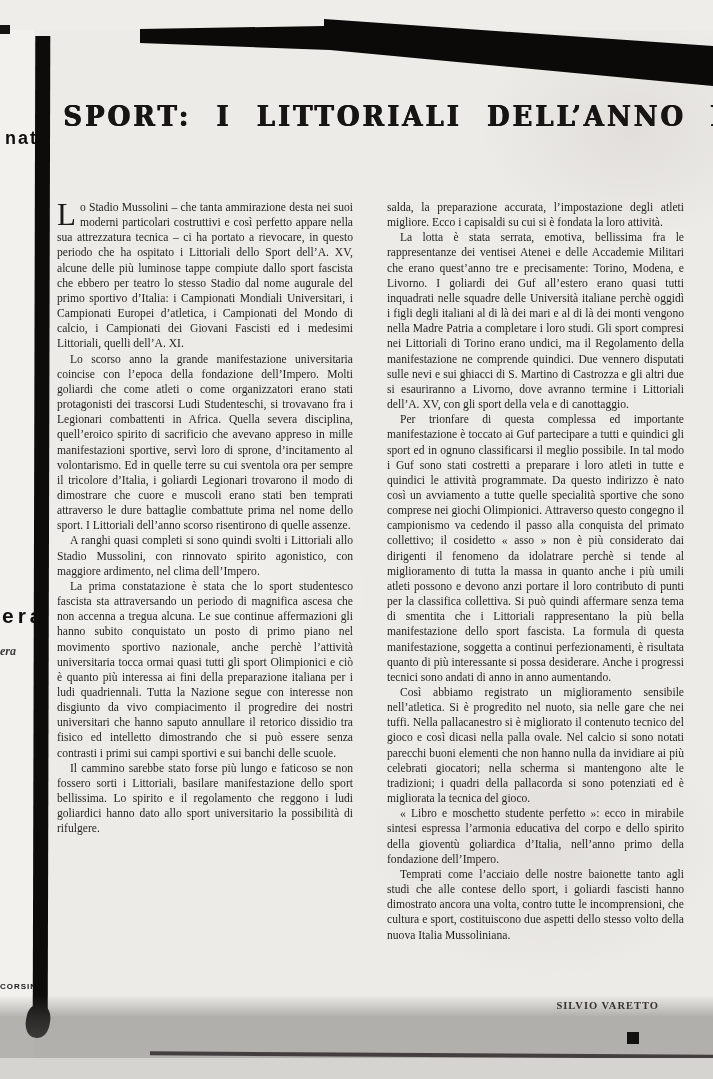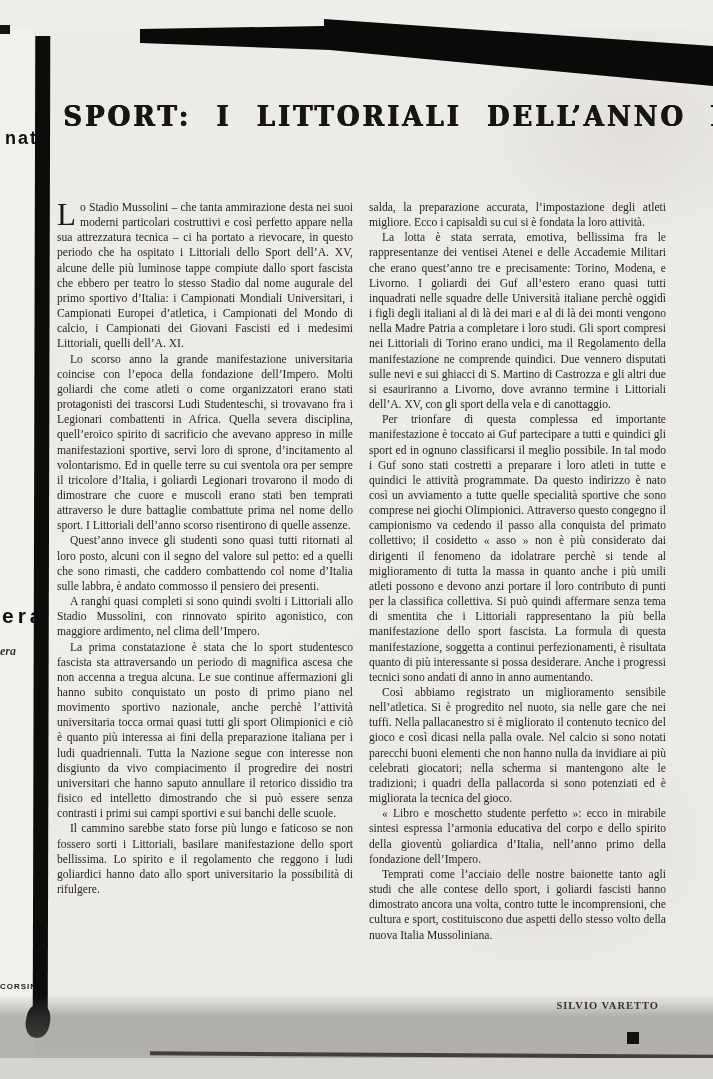--- a/index.html
+++ b/index.html
@@ -38,21 +38,21 @@
     font-family:"DejaVu Serif",serif;font-weight:bold;font-size:26px;
     letter-spacing:3px;word-spacing:13px;color:#171513;
     text-shadow:0.8px 0 0 #171513, 0 0.4px 0 #171513;
     transform:scaleY(1.08);white-space:nowrap;
   }
   .col{
     position:absolute;top:200px;z-index:1;height:815px;overflow:hidden;
     font-size:11.6px;line-height:15.15px;text-align:justify;color:#211f1d;
   }
   .col--left{left:57px;width:296px;}
-  .col--right{left:369px;width:297px;height:798px;}
+  .col--right{left:387px;width:297px;height:798px;}
   .para{margin:0;text-indent:13px;}
   .col--left .para:first-child{text-indent:0;}
   .col--right .para:first-child{text-indent:0;}
   .col--left .para:first-child::first-letter{
     float:left;font-size:31px;line-height:23px;padding:3px 4px 0 0;color:#1b1917;
   }
   .byline{
     position:absolute;left:369px;top:1000px;width:290px;z-index:1;
     text-align:right;font-family:"Liberation Serif",serif;font-weight:bold;
     font-size:10.5px;letter-spacing:1px;color:#2c2a28;
@@ -78,21 +78,20 @@
 <div class="frag frag-era-i">era</div>
 <div class="frag frag-corsini">CORSINI</div>
 
 <div class="gutter-bar"></div>
 <div class="gutter-blob"></div>
 
 <h1 class="headline">SPORT:  I  LITTORIALI  DELL’ANNO  XV</h1>
 <div class="col col--left">
     <p class="para">Lo Stadio Mussolini – che tanta ammirazione desta nei suoi moderni particolari costruttivi e così perfetto appare nella sua attrezzatura tecnica – ci ha portato a rievocare, in questo periodo che ha ospitato i Littoriali dello Sport dell’A. XV, alcune delle più luminose tappe compiute dallo sport fascista che ebbero per teatro lo stesso Stadio dal nome augurale del primo sportivo d’Italia: i Campionati Mondiali Universitari, i Campionati Europei d’atletica, i Campionati del Mondo di calcio, i Campionati dei Giovani Fascisti ed i medesimi Littoriali, quelli dell’A. XI.</p>
     <p class="para">Lo scorso anno la grande manifestazione universitaria coincise con l’epoca della fondazione dell’Impero. Molti goliardi che come atleti o come organizzatori erano stati protagonisti dei trascorsi Ludi Studenteschi, si trovavano fra i Legionari combattenti in Africa. Quella severa disciplina, quell’eroico spirito di sacrificio che avevano appreso in mille manifestazioni sportive, servì loro di sprone, d’incitamento al volontarismo. Ed in quelle terre su cui sventola ora per sempre il tricolore d’Italia, i goliardi Legionari trovarono il modo di dimostrare che cuore e muscoli erano stati ben temprati attraverso le dure battaglie combattute prima nel nome dello sport. I Littoriali dell’anno scorso risentirono di quelle assenze.</p>
-    <p class="para">Quest’anno invece gli studenti sono quasi tutti ritornati al loro posto, alcuni con il segno del valore sul petto: ed a quelli che sono rimasti, che caddero combattendo col nome d’Italia sulle labbra, è andato commosso il pensiero dei presenti.</p>
     <p class="para">A ranghi quasi completi si sono quindi svolti i Littoriali allo Stadio Mussolini, con rinnovato spirito agonistico, con maggiore ardimento, nel clima dell’Impero.</p>
     <p class="para">La prima constatazione è stata che lo sport studentesco fascista sta attraversando un periodo di magnifica ascesa che non accenna a tregua alcuna. Le sue continue affermazioni gli hanno subito conquistato un posto di primo piano nel movimento sportivo nazionale, anche perchè l’attività universitaria tocca ormai quasi tutti gli sport Olimpionici e ciò è quanto più interessa ai fini della preparazione italiana per i ludi quadriennali. Tutta la Nazione segue con interesse non disgiunto da vivo compiacimento il progredire dei nostri universitari che hanno saputo annullare il retorico dissidio tra fisico ed intelletto dimostrando che si può essere senza contrasti i primi sui campi sportivi e sui banchi delle scuole.</p>
     <p class="para">Il cammino sarebbe stato forse più lungo e faticoso se non fossero sorti i Littoriali, basilare manifestazione dello sport bellissima. Lo spirito e il regolamento che reggono i ludi goliardici hanno dato allo sport universitario la possibilità di rifulgere.</p>
   </div>
 <div class="col col--right">
     <p class="para">salda, la preparazione accurata, l’impostazione degli atleti migliore. Ecco i capisaldi su cui si è fondata la loro attività.</p>
     <p class="para">La lotta è stata serrata, emotiva, bellissima fra le rappresentanze dei ventisei Atenei e delle Accademie Militari che erano quest’anno tre e precisamente: Torino, Modena, e Livorno. I goliardi dei Guf all’estero erano quasi tutti inquadrati nelle squadre delle Università italiane perchè oggidì i figli degli italiani al di là dei mari e al di là dei monti vengono nella Madre Patria a completare i loro studi. Gli sport compresi nei Littoriali di Torino erano undici, ma il Regolamento della manifestazione ne comprende quindici. Due vennero disputati sulle nevi e sui ghiacci di S. Martino di Castrozza e gli altri due si esauriranno a Livorno, dove avranno termine i Littoriali dell’A. XV, con gli sport della vela e di canottaggio.</p>
     <p class="para">Per trionfare di questa complessa ed importante manifestazione è toccato ai Guf partecipare a tutti e quindici gli sport ed in ognuno classificarsi il meglio possibile. In tal modo i Guf sono stati costretti a preparare i loro atleti in tutte e quindici le attività programmate. Da questo indirizzo è nato così un avviamento a tutte quelle specialità sportive che sono comprese nei giochi Olimpionici. Attraverso questo congegno il campionismo va cedendo il passo alla conquista del primato collettivo; il cosidetto « asso » non è più considerato dai dirigenti il fenomeno da idolatrare perchè si tende al miglioramento di tutta la massa in quanto anche i più umili atleti possono e devono anzi portare il loro contributo di punti per la classifica collettiva. Si può quindi affermare senza tema di smentita che i Littoriali rappresentano la più bella manifestazione dello sport fascista. La formula di questa manifestazione, soggetta a continui perfezionamenti, è risultata quanto di più interessante si possa desiderare. Anche i progressi tecnici sono andati di anno in anno aumentando.</p>
     <p class="para">Così abbiamo registrato un miglioramento sensibile nell’atletica. Si è progredito nel nuoto, sia nelle gare che nei tuffi. Nella pallacanestro si è migliorato il contenuto tecnico del gioco e così dicasi nella palla ovale. Nel calcio si sono notati parecchi buoni elementi che non hanno nulla da invidiare ai più celebrati giocatori; nella scherma si mantengono alte le tradizioni; i quadri della pallacorda si sono potenziati ed è migliorata la tecnica del gioco.</p>
     <p class="para">« Libro e moschetto studente perfetto »: ecco in mirabile sintesi espressa l’armonia educativa del corpo e dello spirito della gioventù goliardica d’Italia, nell’anno primo della fondazione dell’Impero.</p>

